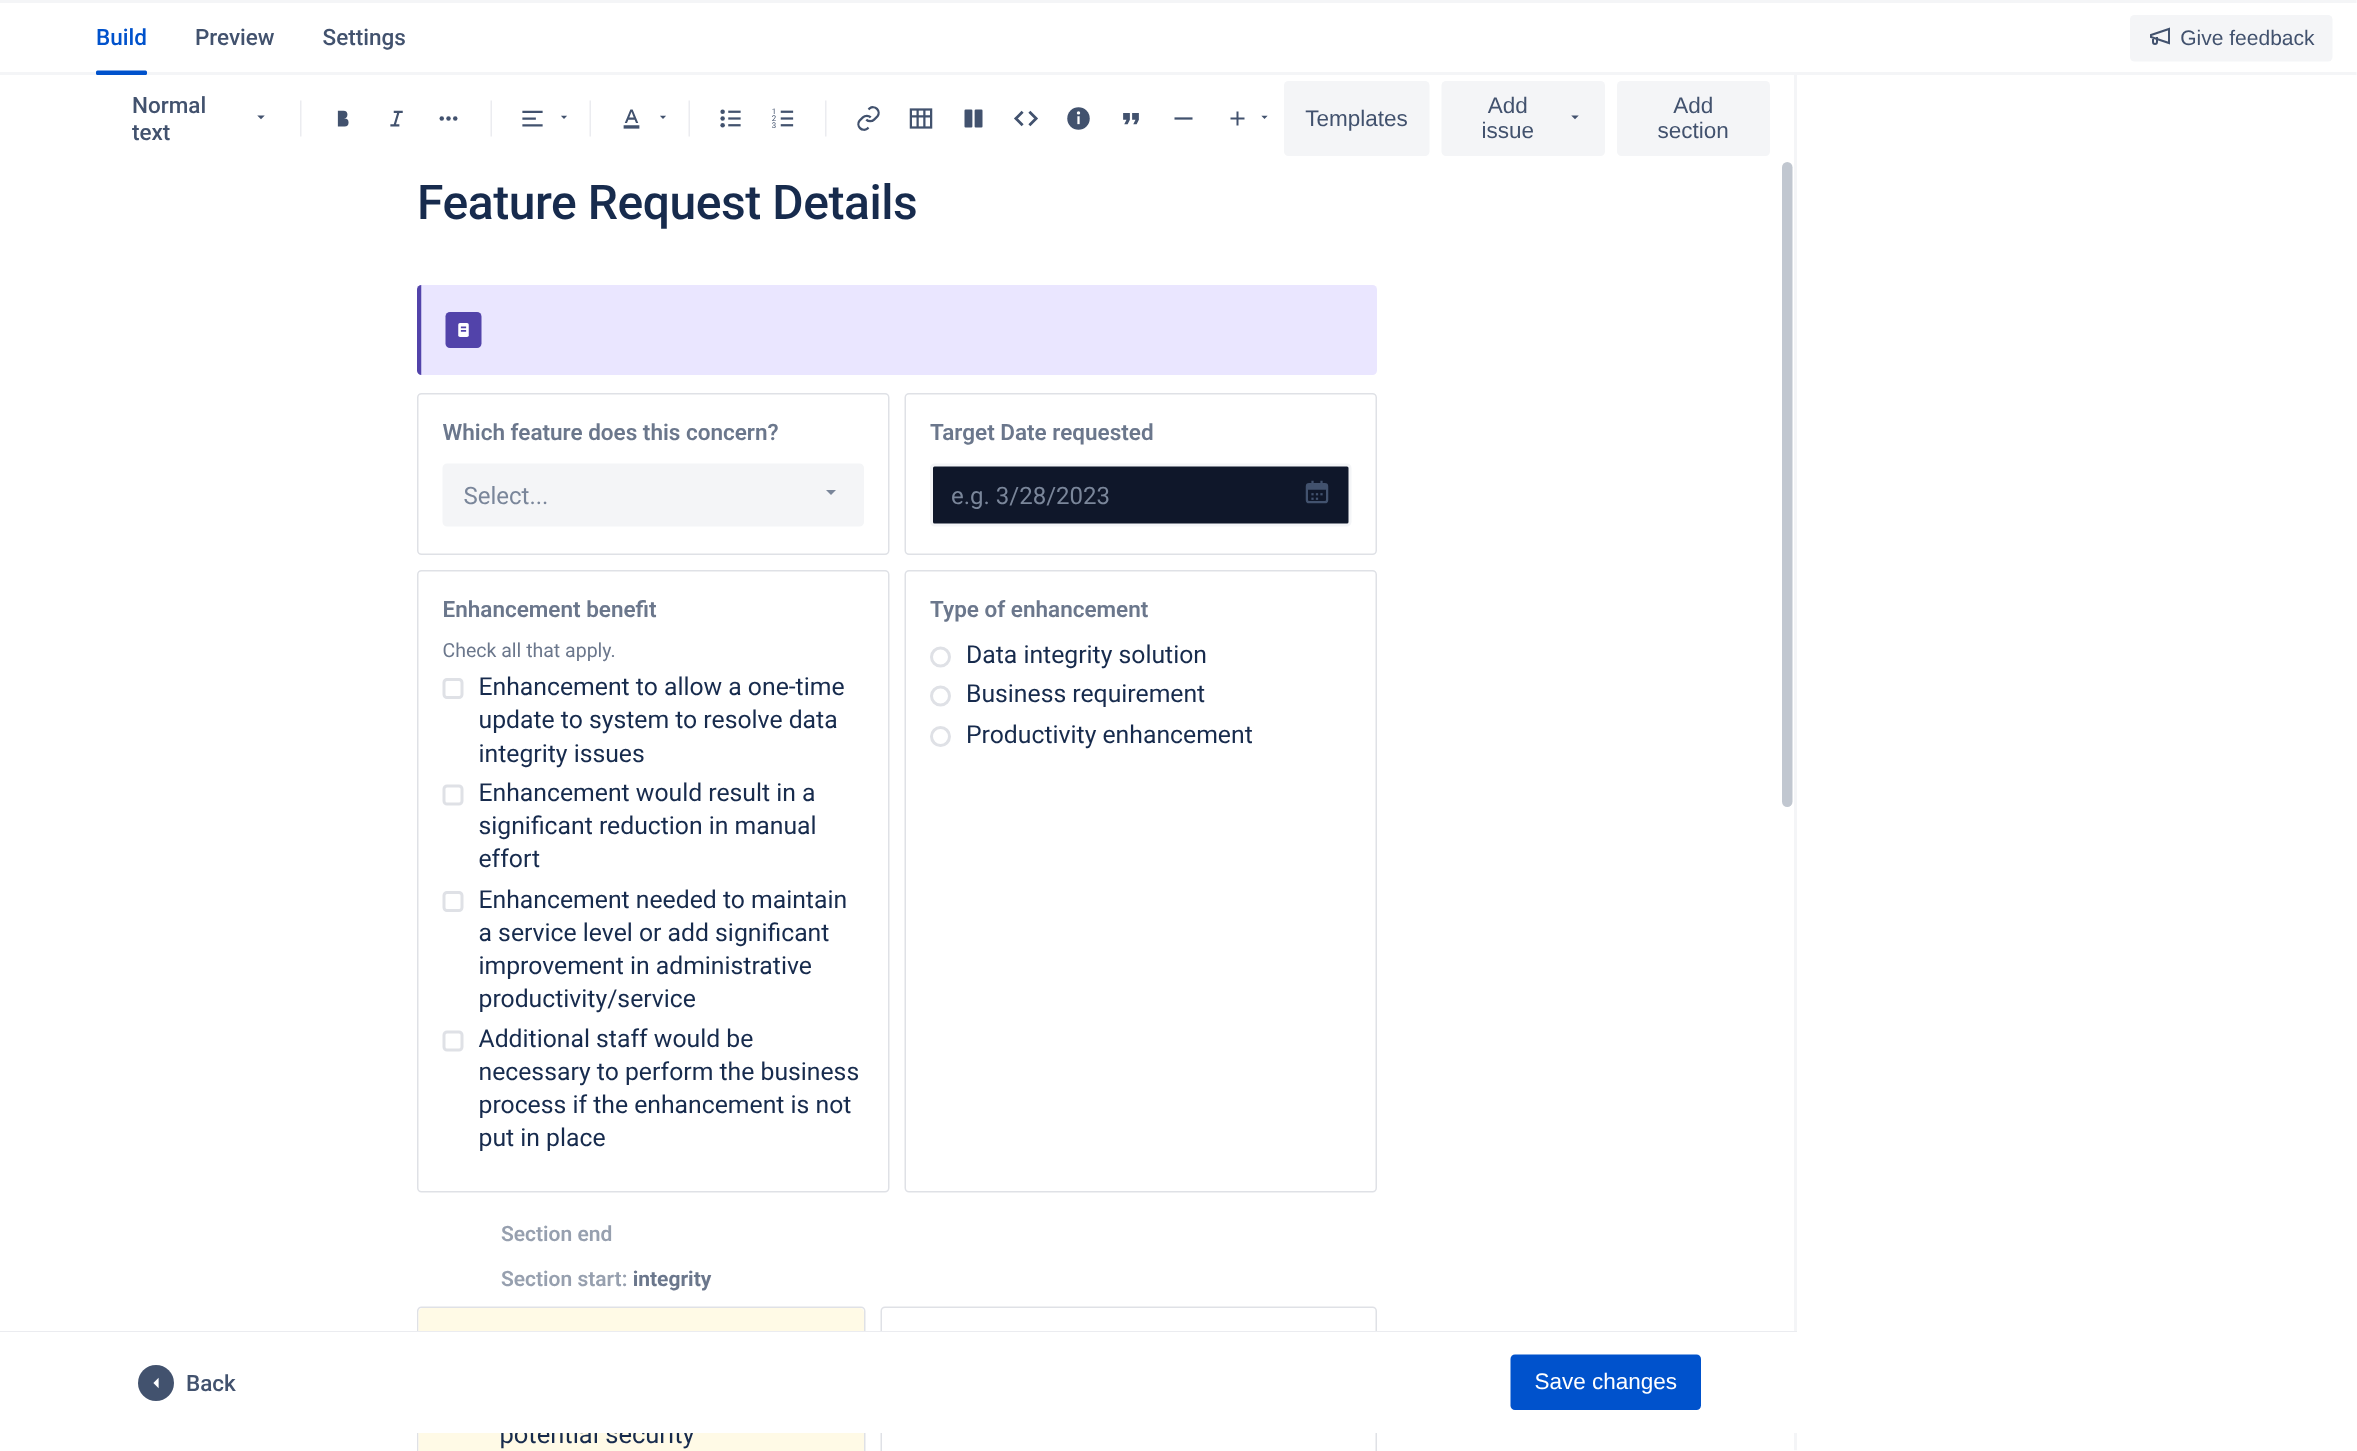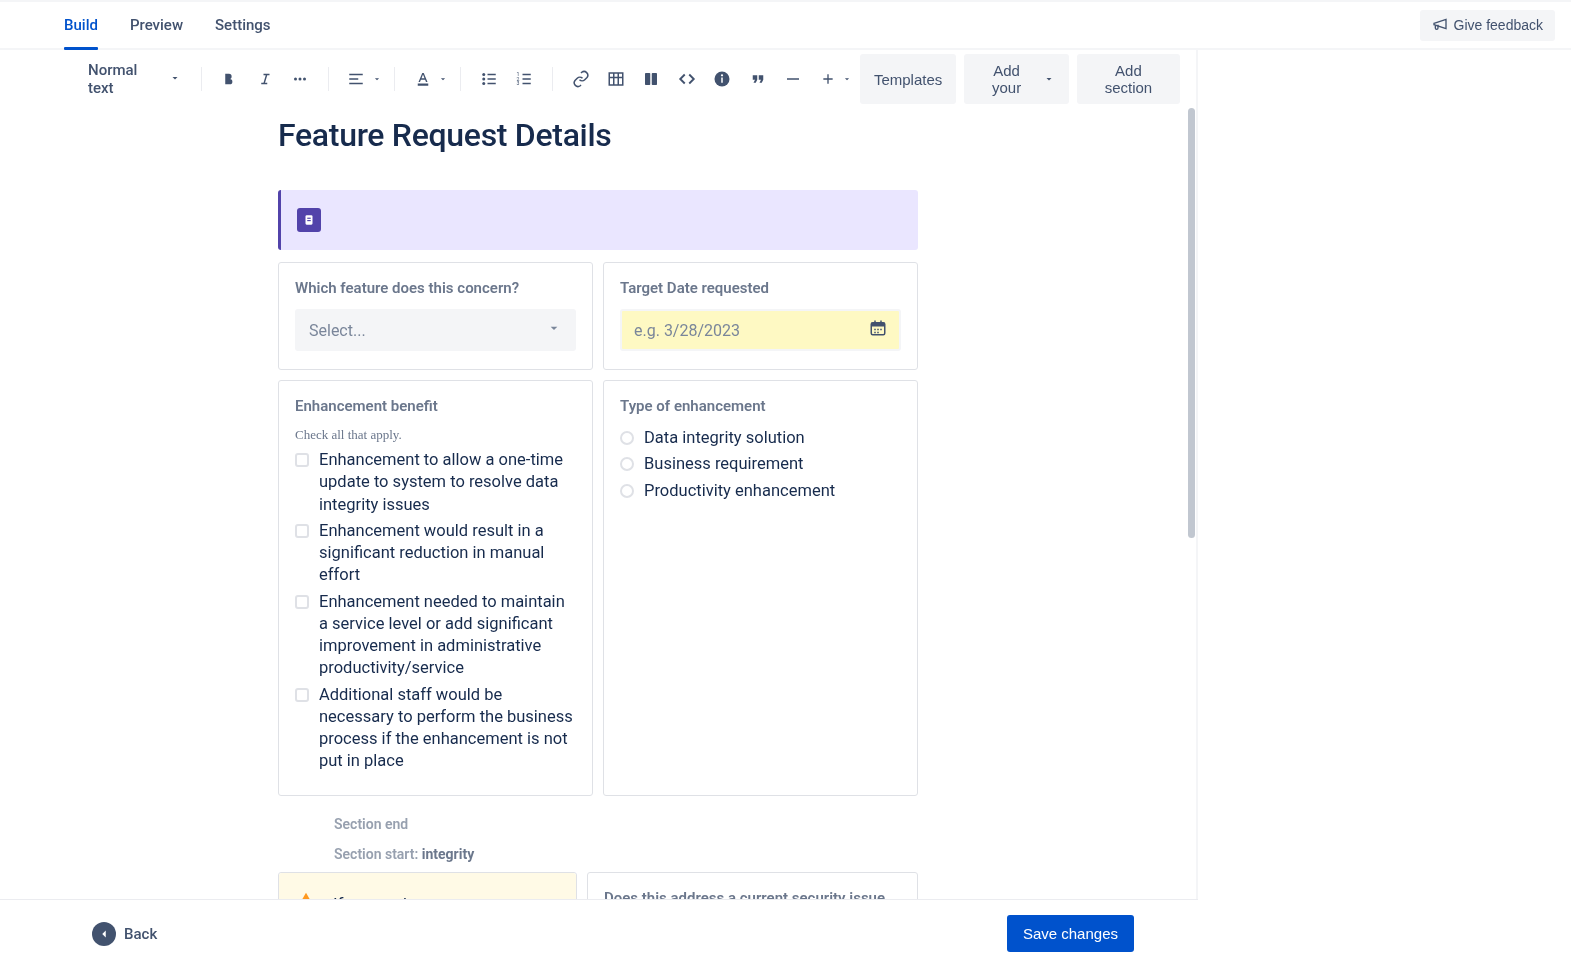--- a/index.html
+++ b/index.html
@@ -219,37 +219,36 @@
 .card-label {
   font-size: 15px;
   font-weight: 600;
   color: #6B778C;
   margin-bottom: 12px;
 }
 .card-hint {
   font-size: 13px;
   color: #6B778C;
   margin-bottom: 6px;
-  font-family: Liberation Serif, serif;
 }
 .select-input {
   background: #F4F5F7;
   border: 2px solid #F4F5F7;
   border-radius: 3px;
   height: 42px;
   display: flex;
   align-items: center;
   justify-content: space-between;
   padding: 0 12px;
   color: #7A869A;
   font-size: 16px;
   cursor: pointer;
 }
 .date-input {
-  background: #fef9c3;
+  background: #0f172a;
   border: 2px solid #F4F5F7;
   border-radius: 3px;
   height: 42px;
   display: flex;
   align-items: center;
   justify-content: space-between;
   padding: 0 12px;
   color: #7A869A;
   font-size: 16px;
   cursor: text;
@@ -296,21 +295,21 @@
   border-top: 1px solid #EBECF0;
   display: flex;
   align-items: center;
   justify-content: space-between;
   padding: 0 64px 0 92px;
   background: #fff;
   width: 1198px;
 }
 .footer-wrapper {
   position: absolute;
-  bottom: 0;
+  bottom: 12px;
   left: 0;
   right: 0;
   background: #fff;
 }
 .back-btn {
   display: flex;
   align-items: center;
   gap: 8px;
   font-size: 15px;
   font-weight: 500;
@@ -500,21 +499,21 @@
           <svg width="10" height="10" viewBox="0 0 24 24" fill="#42526E">
               <path d="M7 10l5 5 5-5z"></path>
             </svg>
         </span>
 
         <div class="toolbar-spacer"></div>
 
         <div class="toolbar-right">
           <button class="toolbar-right-btn">Templates</button>
           <button class="toolbar-right-btn">
-            <span>Add your</span>
+            <span>Add issue</span>
             <span>
               <svg width="12" height="12" viewBox="0 0 24 24" fill="#42526E">
                   <path d="M7 10l5 5 5-5z"></path>
                 </svg>
             </span>
           </button>
           <button class="toolbar-right-btn">Add section</button>
         </div>
       </div>
 

